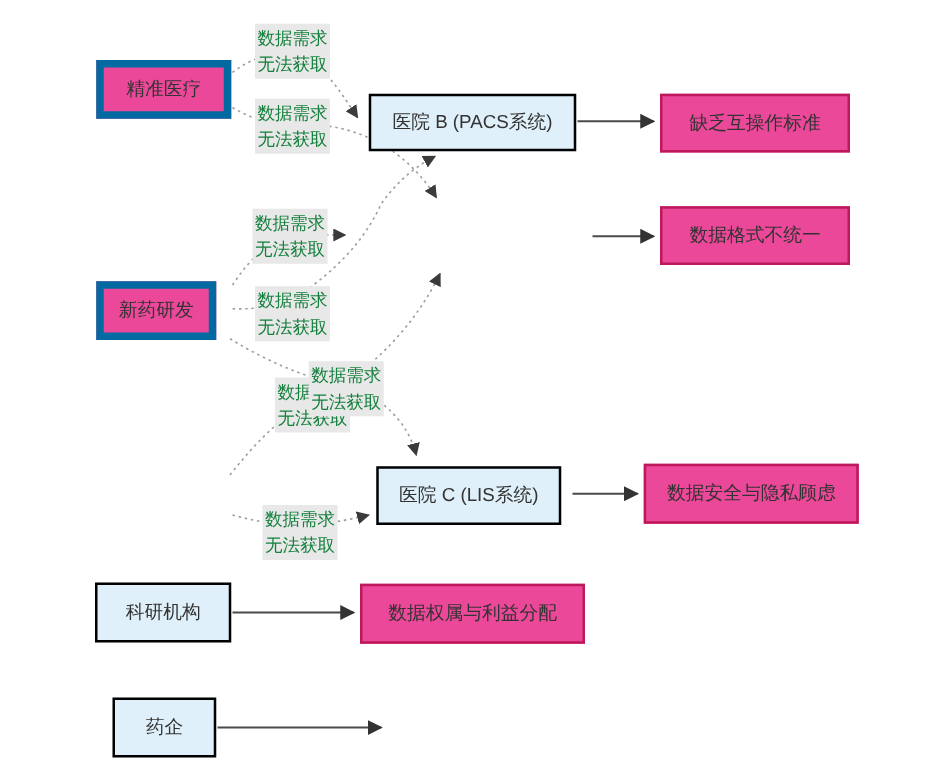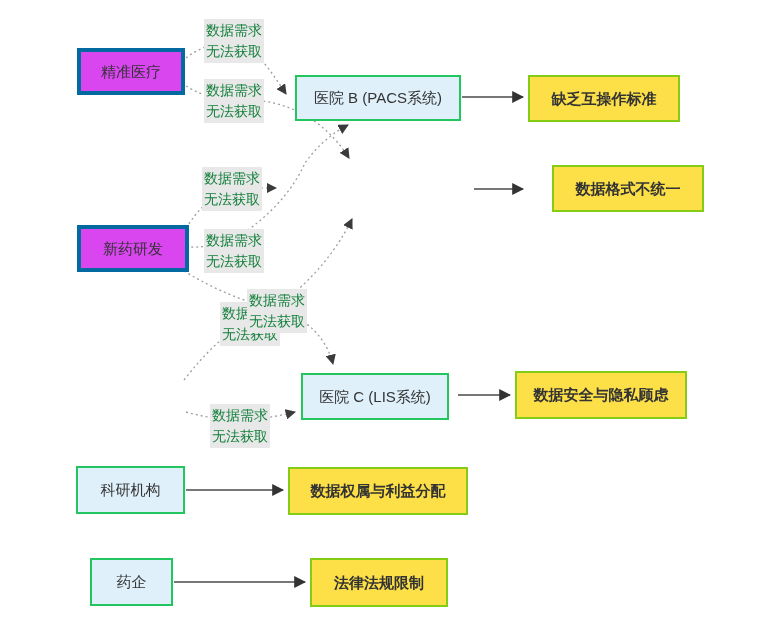--- a/index.html
+++ b/index.html
@@ -6,23 +6,23 @@
   .canvas{
     position:relative;width:760px;height:627px;background:#ffffff;overflow:hidden;
     font-family:"Liberation Sans","DejaVu Sans",sans-serif;color:#333;
   }
   .edges{position:absolute;left:0;top:0;z-index:0;}
   .node{
     position:absolute;box-sizing:border-box;z-index:2;
     display:flex;align-items:center;justify-content:center;
     font-size:15px;color:#333;text-align:center;line-height:1.2;
   }
-  .demand{background:#d946ef;border:4px solid #0369a1;}
-  .hospital{background:#dff0fa;border:2px solid #22c55e;}
-  .issue{background:#fde047;border:2px solid #84cc16;font-weight:bold;}
+  .demand{background:#ec4899;border:6px solid #0369a1;}
+  .hospital{background:#dff0fa;border:2px solid #000000;}
+  .issue{background:#ec4899;border:2px solid #be185d;}
   .edge-label{
     position:absolute;z-index:1;background:#e8e8e8;color:#15803d;
     font-size:14px;line-height:21px;text-align:center;
     white-space:pre-line;padding:1px 2px;
   }
   .edge-label.front{z-index:1;}
 </style>
 </head>
 <body>
 
@@ -66,26 +66,25 @@
   <div class="edge-label" style="left:204px;top:229px;">数据需求
 无法获取</div>
   <div class="edge-label" style="left:220px;top:302px;">数据需求
 无法获取</div>
   <div class="edge-label front" style="left:247px;top:289px;">数据需求
 无法获取</div>
   <div class="edge-label" style="left:210px;top:404px;">数据需求
 无法获取</div>
 
   <div class="node demand" style="left:77px;top:48px;width:108px;height:47px;">精准医疗</div>
-  <div class="node demand" style="left:77px;top:225px;width:112px;height:47px;">新药研发</div>
+  <div class="node demand" style="left:77px;top:225px;width:96px;height:47px;">新药研发</div>
 
   <div class="node hospital" style="left:295px;top:75px;width:166px;height:46px;">医院 B (PACS系统)</div>
   <div class="node hospital" style="left:301px;top:373px;width:148px;height:47px;">医院 C (LIS系统)</div>
   <div class="node hospital" style="left:90px;top:558px;width:83px;height:48px;">药企</div>
   <div class="node hospital" style="left:76px;top:466px;width:109px;height:48px;">科研机构</div>
 
   <div class="node issue" style="left:528px;top:75px;width:152px;height:47px;">缺乏互操作标准</div>
-  <div class="node issue" style="left:528px;top:165px;width:152px;height:47px;margin-left:24px;">数据格式不统一</div>
+  <div class="node issue" style="left:528px;top:165px;width:152px;height:47px;">数据格式不统一</div>
   <div class="node issue" style="left:288px;top:467px;width:180px;height:48px;">数据权属与利益分配</div>
   <div class="node issue" style="left:515px;top:371px;width:172px;height:48px;">数据安全与隐私顾虑</div>
-  <div class="node issue" style="left:310px;top:558px;width:138px;height:49px;">法律法规限制</div>
 
 </div>
 
 </body></html>

